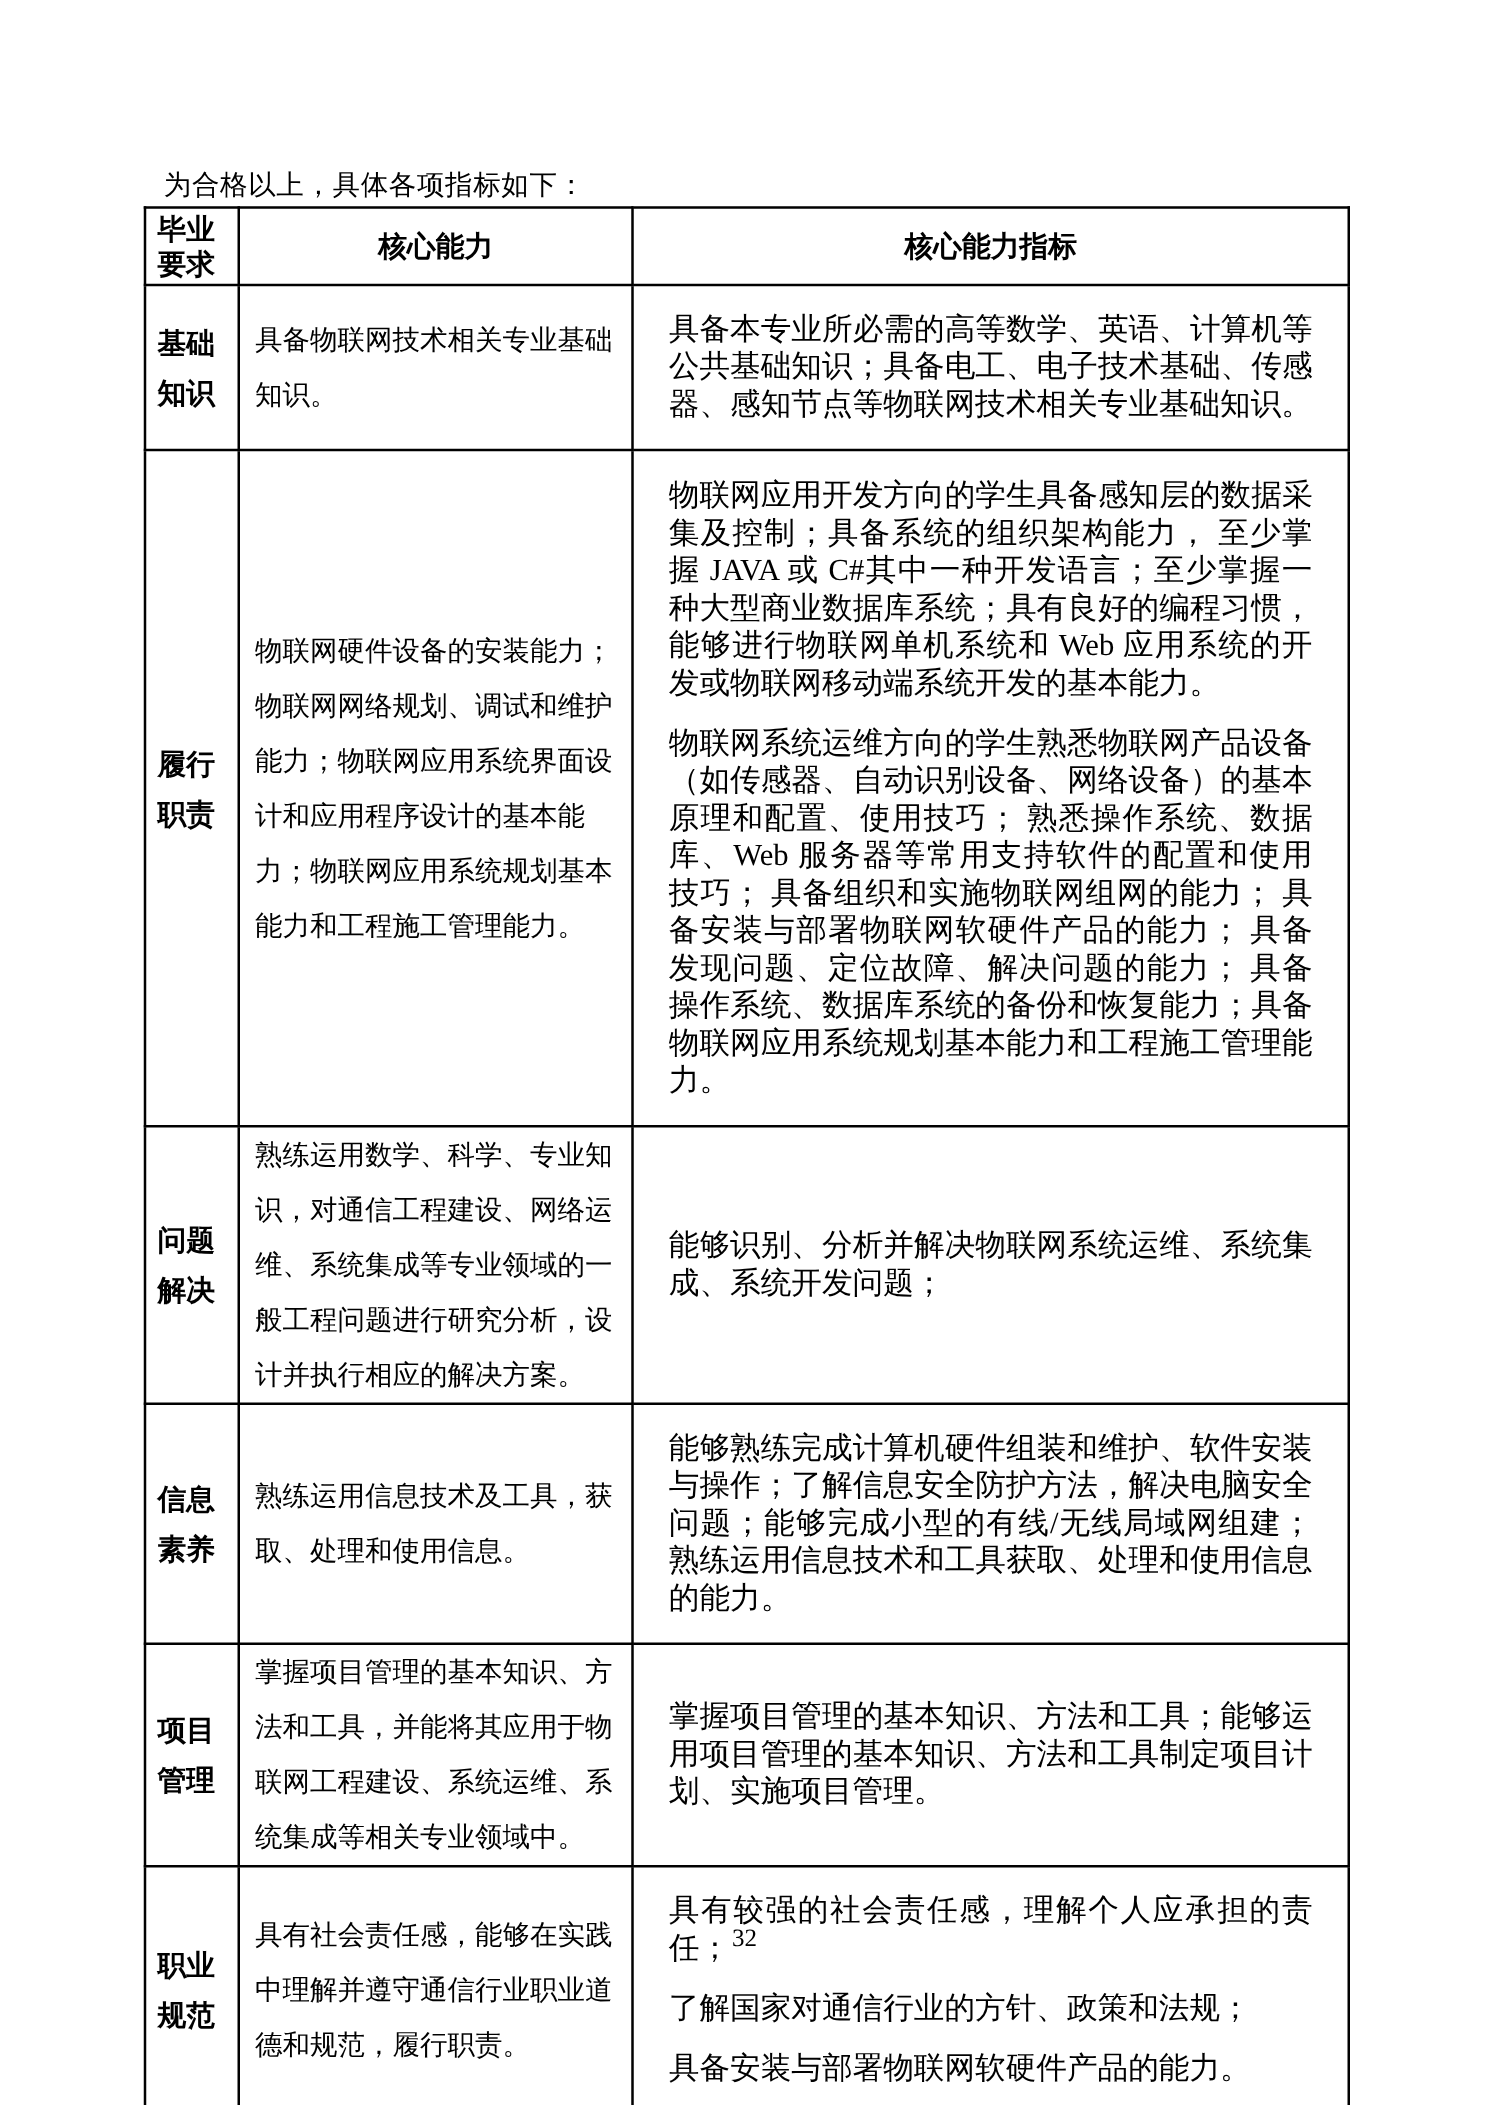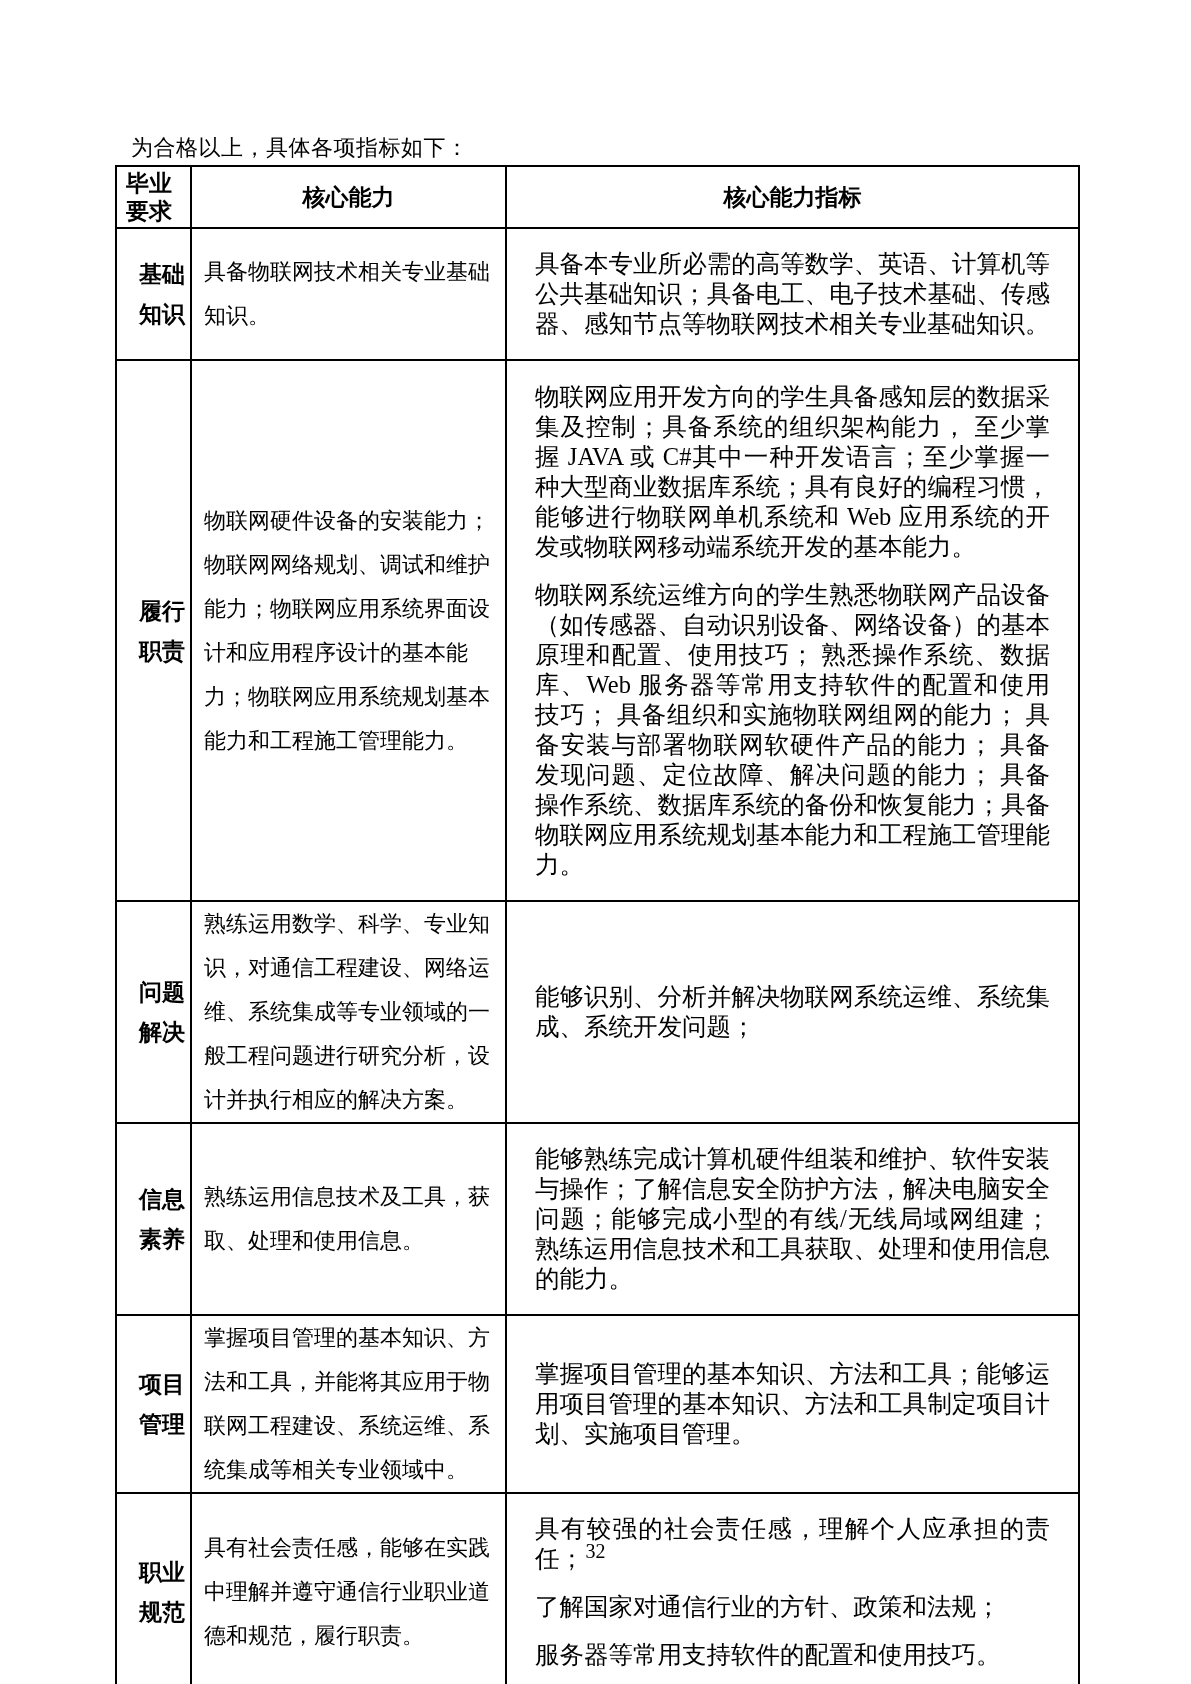--- a/index.html
+++ b/index.html
@@ -55,21 +55,21 @@
     padding-left: 9px;
     border-radius: 17px;
   }
 
   th.req-cell {
     font-family: "Liberation Sans", "DejaVu Sans", sans-serif;
     font-weight: bold;
     font-size: 23px;
     line-height: 40px;
     text-align: left;
-    padding: 0 4px 0 22px;
+    padding: 0 4px 0 9px;
     vertical-align: middle;
   }
   td.ability-cell {
     font-size: 22px;
     line-height: 44px;
     padding: 0 8px 0 12px;
     text-align: left;
   }
   td.indicator-cell {
     font-size: 24.5px;
@@ -144,19 +144,19 @@
         <td class="indicator-cell">
           <p>掌握项目管理的基本知识、方法和工具；能够运用项目管理的基本知识、方法和工具制定项目计划、实施项目管理。</p>
         </td>
       </tr>
       <tr style="height: 143px;">
         <th class="req-cell">职业规范</th>
         <td class="ability-cell">具有社会责任感，能够在实践中理解并遵守通信行业职业道德和规范，履行职责。</td>
         <td class="indicator-cell">
           <p>具有较强的社会责任感，理解个人应承担的责任；</p>
           <p>了解国家对通信行业的方针、政策和法规；</p>
-          <p>服务器等常用支持软件的配置和使用技巧。</p>
+          <p>具备安装与部署物联网软硬件产品的能力。</p>
         </td>
       </tr>
     </tbody>
 </table>
 
 <div class="page-number">32</div>
 
 </body></html>

